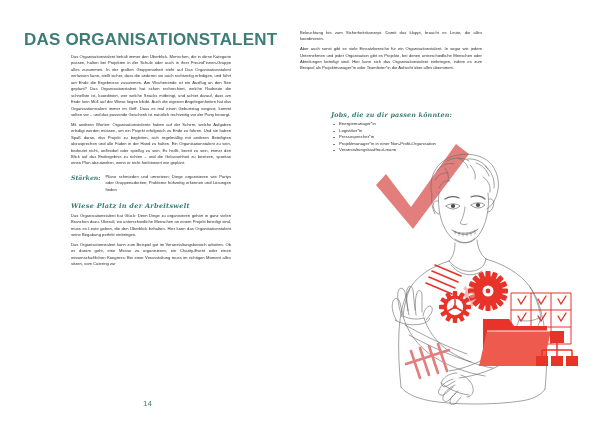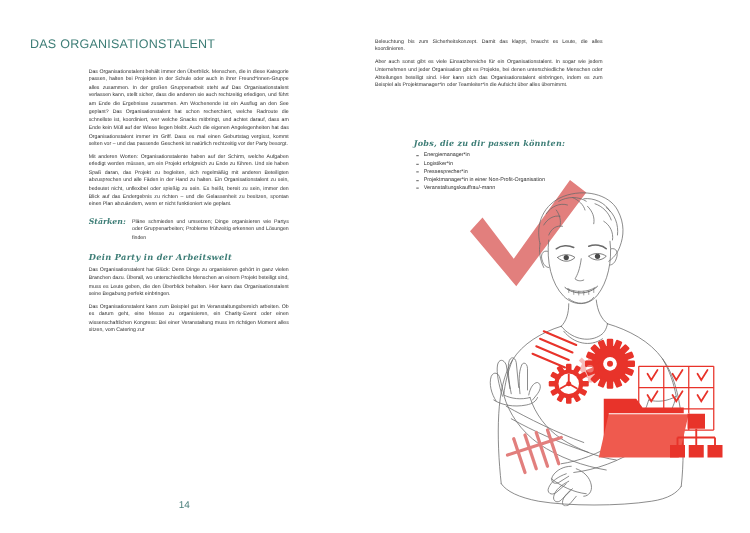--- a/index.html
+++ b/index.html
@@ -30,24 +30,24 @@
     position: absolute;
     left: 300px; top: 0;
     width: 300px; height: 426px;
     background: #ffffff;
   }
 
   .chapter-title {
     position: absolute;
     left: 24px;
     top: 30px;
-    font-size: 10px;
+    font-size: 17px;
     letter-spacing: 0.2px;
     color: #3d7d76;
-    font-weight: 400;
+    font-weight: 700;
     font-family: "Liberation Sans", sans-serif;
     white-space: nowrap;
   }
 
   .body-col-left {
     position: absolute;
     left: 71px;
     top: 54px;
     width: 160px;
   }
@@ -173,21 +173,21 @@
     <div class="body-col-left">
       <p class="bt">Das Organisationstalent behält immer den Überblick. Menschen, die in diese Kategorie passen, halten bei Projekten in der Schule oder auch in ihrer Freund*innen-Gruppe alles zusammen. In der großen Gruppenarbeit steht auf Das Organisationstalent verlassen kann, stellt sicher, dass die anderen sie auch rechtzeitig erledigen, und führt am Ende die Ergebnisse zusammen. Am Wochenende ist ein Ausflug an den See geplant? Das Organisationstalent hat schon recherchiert, welche Radroute die schnellste ist, koordiniert, wer welche Snacks mitbringt, und achtet darauf, dass am Ende kein Müll auf der Wiese liegen bleibt. Auch die eigenen Angelegenheiten hat das Organisationstalent immer im Griff. Dass es mal einen Geburtstag vergisst, kommt selten vor – und das passende Geschenk ist natürlich rechtzeitig vor der Party besorgt.</p>
       <p class="bt">Mit anderen Worten: Organisationstalente haben auf der Schirm, welche Aufgaben erledigt werden müssen, um ein Projekt erfolgreich zu Ende zu führen. Und sie haben Spaß daran, das Projekt zu begleiten, sich regelmäßig mit anderen Beteiligten abzusprechen und alle Fäden in der Hand zu halten. Ein Organisationstalent zu sein, bedeutet nicht, unflexibel oder spießig zu sein. Es heißt, bereit zu sein, immer den Blick auf das Endergebnis zu richten – und die Gelassenheit zu besitzen, spontan einen Plan abzuändern, wenn er nicht funktioniert wie geplant.</p>
 
       <div class="staerken-block">
         <span class="staerken-label">Stärken:</span>
         <span class="staerken-text">Pläne schmieden und umsetzen; Dinge organisieren wie Partys oder Gruppenarbeiten; Probleme frühzeitig erkennen und Lösungen finden</span>
       </div>
 
       <div class="arbeitswelt-block">
-        <div class="script-head">Dein Party in der Arbeitswelt</div>
+        <div class="script-head">Wiese Platz in der Arbeitswelt</div>
         <p class="bt">Das Organisationstalent hat Glück: Denn Dinge zu organisieren gehört in ganz vielen Branchen dazu. Überall, wo unterschiedliche Menschen an einem Projekt beteiligt sind, muss es Leute geben, die den Überblick behalten. Hier kann das Organisationstalent seine Begabung perfekt einbringen.</p>
         <p class="bt">Das Organisationstalent kann zum Beispiel gut im Veranstaltungsbereich arbeiten. Ob es darum geht, eine Messe zu organisieren, ein Charity-Event oder einen wissenschaftlichen Kongress: Bei einer Veranstaltung muss im richtigen Moment alles sitzen, vom Catering zur</p>
       </div>
     </div>
 
     <div class="folio folio-left">14</div>
   </div>
 
   <div class="page-right">
     

